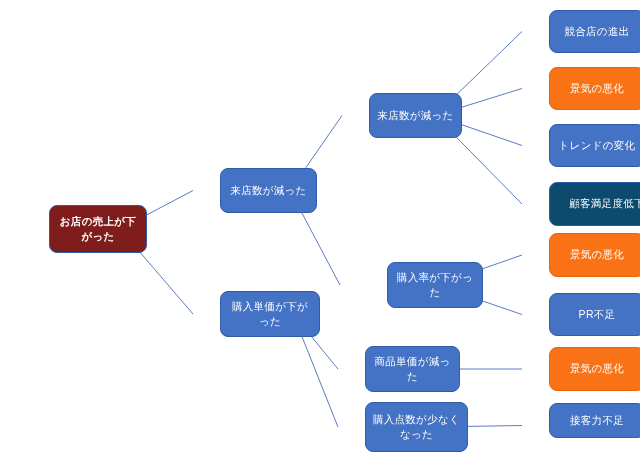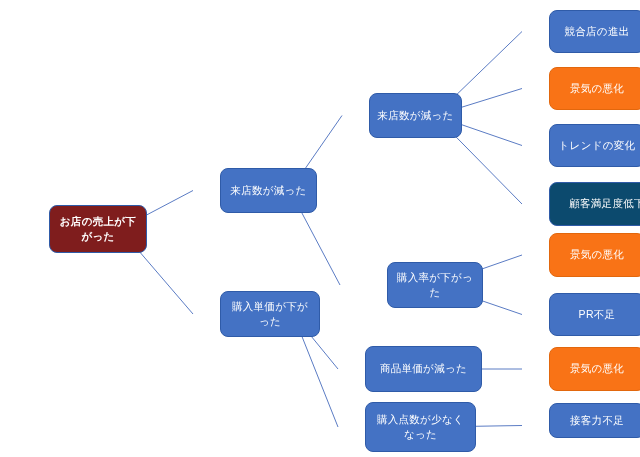--- a/index.html
+++ b/index.html
@@ -73,24 +73,24 @@
       </div>
       <div class="node" style="left: 193px; top: 291px; width: 100px; height: 46px; background: rgb(68, 114, 196); border: 1px solid rgb(47, 91, 168); color: rgb(255, 255, 255);">
         <span>購入単価が下がった</span>
       </div>
       <div class="node" style="left: 342px; top: 93px; width: 93px; height: 45px; background: rgb(68, 114, 196); border: 1px solid rgb(47, 91, 168); color: rgb(255, 255, 255);">
         <span>来店数が減った</span>
       </div>
       <div class="node" style="left: 360px; top: 262px; width: 96px; height: 46px; background: rgb(68, 114, 196); border: 1px solid rgb(47, 91, 168); color: rgb(255, 255, 255);">
         <span>購入率が下がった</span>
       </div>
-      <div class="node" style="left: 338px; top: 346px; width: 117px; height: 46px; background: rgb(68, 114, 196); border: 1px solid rgb(47, 91, 168); color: rgb(255, 255, 255);">
+      <div class="node" style="left: 338px; top: 346px; width: 95px; height: 46px; background: rgb(68, 114, 196); border: 1px solid rgb(47, 91, 168); color: rgb(255, 255, 255);">
         <span>商品単価が減った</span>
       </div>
-      <div class="node" style="left: 338px; top: 402px; width: 111px; height: 50px; background: rgb(68, 114, 196); border: 1px solid rgb(47, 91, 168); color: rgb(255, 255, 255);">
+      <div class="node" style="left: 338px; top: 402px; width: 103px; height: 50px; background: rgb(68, 114, 196); border: 1px solid rgb(47, 91, 168); color: rgb(255, 255, 255);">
         <span>購入点数が少なくなった</span>
       </div>
       <div class="node" style="left: 522px; top: 10px; width: 96px; height: 43px; background: rgb(68, 114, 196); border: 1px solid rgb(47, 91, 168); color: rgb(255, 255, 255);">
         <span>競合店の進出</span>
       </div>
       <div class="node" style="left: 522px; top: 67px; width: 96px; height: 43px; background: rgb(249, 115, 22); border: 1px solid rgb(226, 103, 13); color: rgb(255, 255, 255);">
         <span>景気の悪化</span>
       </div>
       <div class="node" style="left: 522px; top: 124px; width: 96px; height: 43px; background: rgb(68, 114, 196); border: 1px solid rgb(47, 91, 168); color: rgb(255, 255, 255);">
         <span>トレンドの変化</span>

